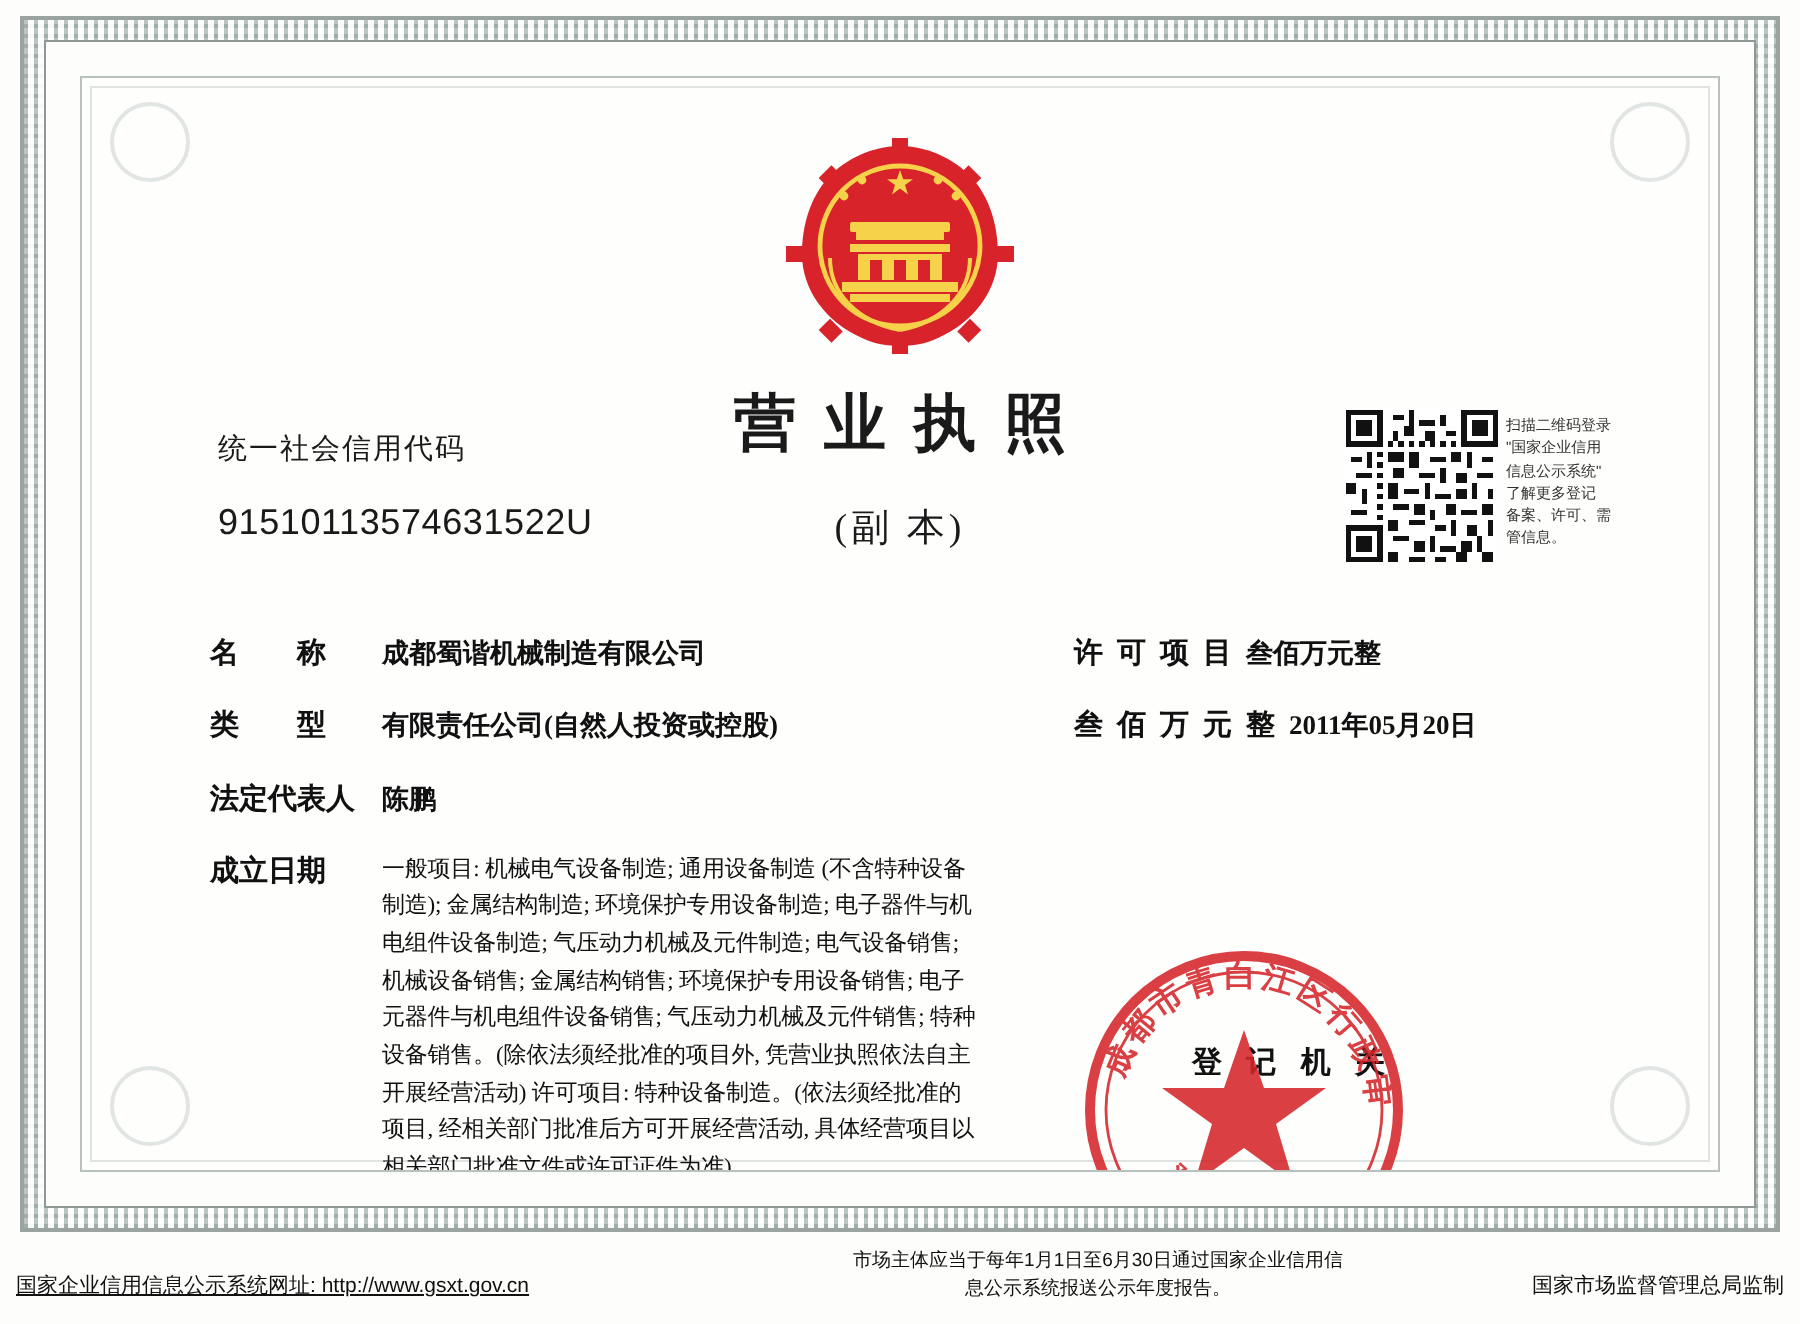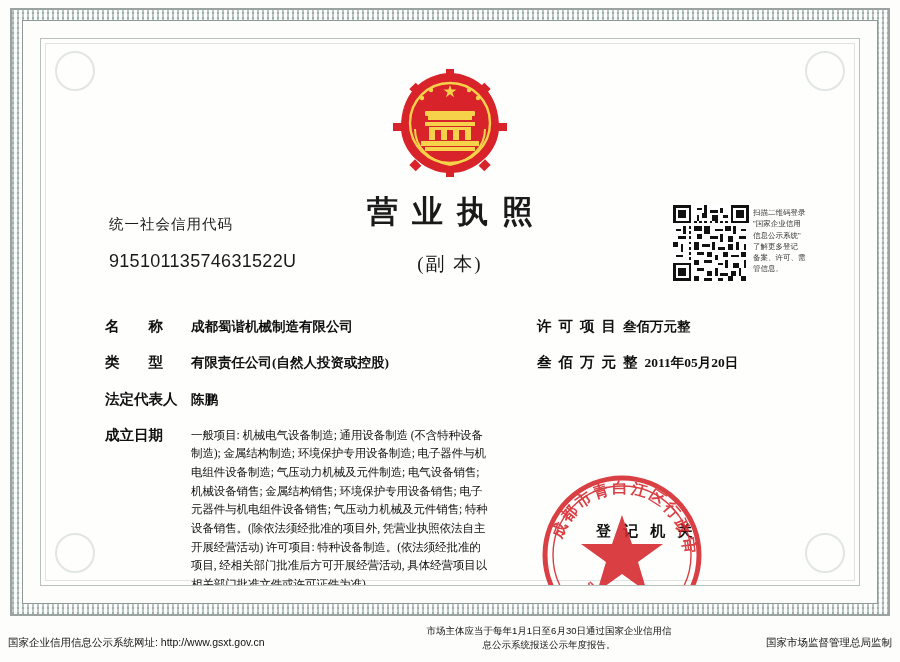--- a/index.html
+++ b/index.html
@@ -213,20 +213,21 @@
     left: 0; right: 0;
     bottom: 8px;
     height: 34px;
     font-family: "Liberation Sans", sans-serif;
     color: #111;
   }
   .foot-left {
     position: absolute;
     left: 8px; bottom: 4px;
     font-size: 10.5px;
+    text-decoration: underline;
   }
   .foot-center {
     position: absolute;
     left: 424px;
     bottom: 2px;
     width: 250px;
     font-size: 9.5px;
     line-height: 1.45;
     text-align: center;
   }

